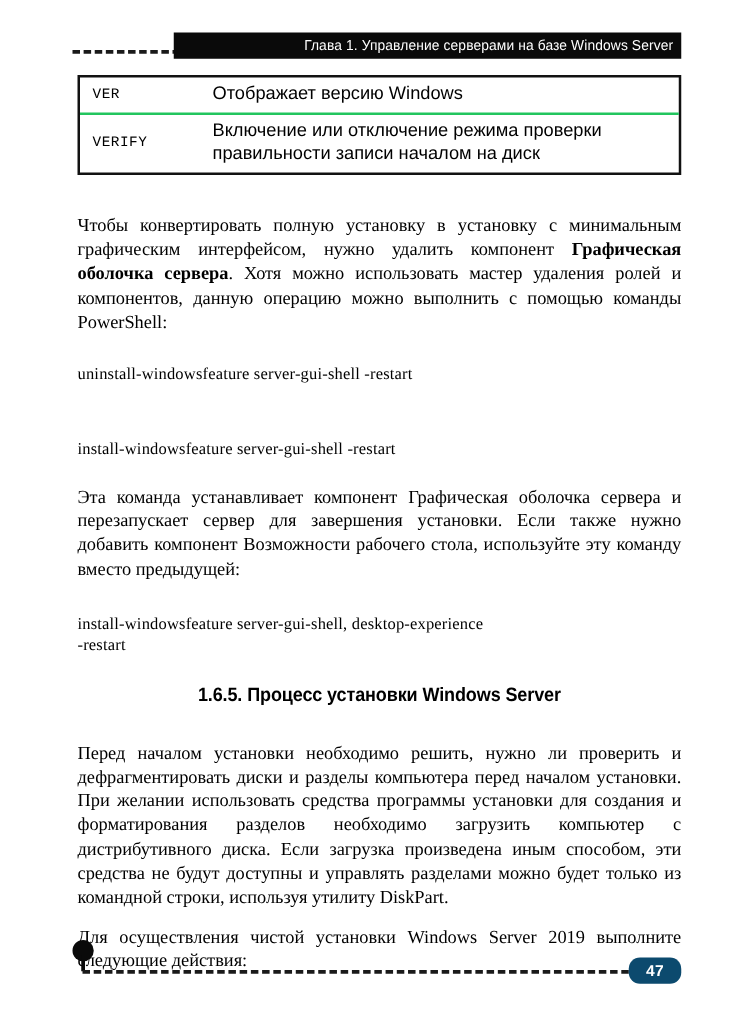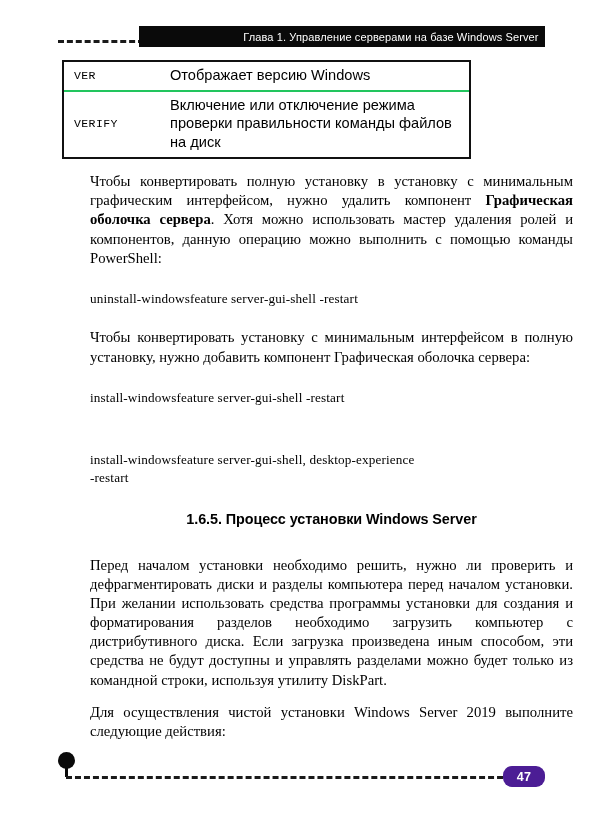--- a/index.html
+++ b/index.html
@@ -56,21 +56,21 @@
     white-space: nowrap;
     transform: scaleX(0.96);
     transform-origin: right center;
   }
 
   
   .cmd-table {
     position: absolute;
     left: 62px;
     top: 60px;
-    width: 409px;
+    width: 483px;
     border: 2px solid #111111;
     border-collapse: collapse;
     box-sizing: border-box;
   }
   .cmd-table table {
     width: 100%;
     border-collapse: collapse;
     table-layout: fixed;
   }
   .cmd-table tr + tr {
@@ -93,21 +93,20 @@
     line-height: 1.28;
     padding-left: 2px;
   }
 
   
   .body-area {
     position: absolute;
     left: 62px;
     top: 172px;
     width: 483px;
-    margin-left: 28px;
   }
   p.para {
     margin: 0 0 0 0;
     font-family: "Liberation Serif", serif;
     font-size: 14.7px;
     line-height: 1.305;
     text-align: justify;
     text-justify: inter-word;
     hyphens: manual;
   }
@@ -182,21 +181,21 @@
     width: 455px;
     height: 0;
     border-top: 3px dashed #1a1a1a;
   }
   .page-badge {
     position: absolute;
     left: 503px;
     top: 14px;
     width: 42px;
     height: 21px;
-    background: #4c1d95;
+    background: #0c4a6e;
     border-radius: 9px;
     display: flex;
     align-items: center;
     justify-content: center;
   }
   .page-badge span {
     color: #ffffff;
     font-family: "Liberation Sans", sans-serif;
     font-size: 12.5px;
     font-weight: bold;
@@ -217,44 +216,44 @@
 
   <div class="cmd-table">
     <table>
       <tbody>
         <tr>
           <td class="cmd">VER</td>
           <td class="desc">Отображает версию Windows</td>
         </tr>
         <tr>
           <td class="cmd">VERIFY</td>
-          <td class="desc">Включение или отключение режима проверки правильности команды файлов на диск</td>
+          <td class="desc">Включение или отключение режима проверки правильности записи началом на диск</td>
         </tr>
       </tbody>
     </table>
   </div>
 
   <div class="body-area">
 
     <p class="para"><span>Чтобы конвертировать полную установку в установку с минимальным графическим интерфейсом, нужно удалить компонент </span><b>Графическая оболочка сервера</b><span>. Хотя можно использовать мастер удаления ролей и компонентов, данную операцию можно выполнить с помощью команды PowerShell:</span></p>
 
     <div class="gap-a"></div>
 
     <pre class="code">uninstall-windowsfeature server-gui-shell -restart</pre>
 
     <div class="gap-b"></div>
 
-    <p class="para">Чтобы конвертировать установку с минимальным интерфейсом в полную установку, нужно добавить компонент Графическая оболочка сервера:</p>
 
     <div class="gap-c"></div>
 
     <pre class="code">install-windowsfeature server-gui-shell -restart</pre>
 
     <div class="gap-d"></div>
 
+    <p class="para">Эта команда устанавливает компонент Графическая оболочка сервера и перезапускает сервер для завершения установки. Если также нужно добавить компонент Возможности рабочего стола, используйте эту команду вместо предыдущей:</p>
 
     <div class="gap-e"></div>
 
     <pre class="code">install-windowsfeature server-gui-shell, desktop-experience
 -restart</pre>
 
     <div class="gap-f"></div>
 
     <h2 class="section-heading">1.6.5. Процесс установки Windows Server</h2>
 

